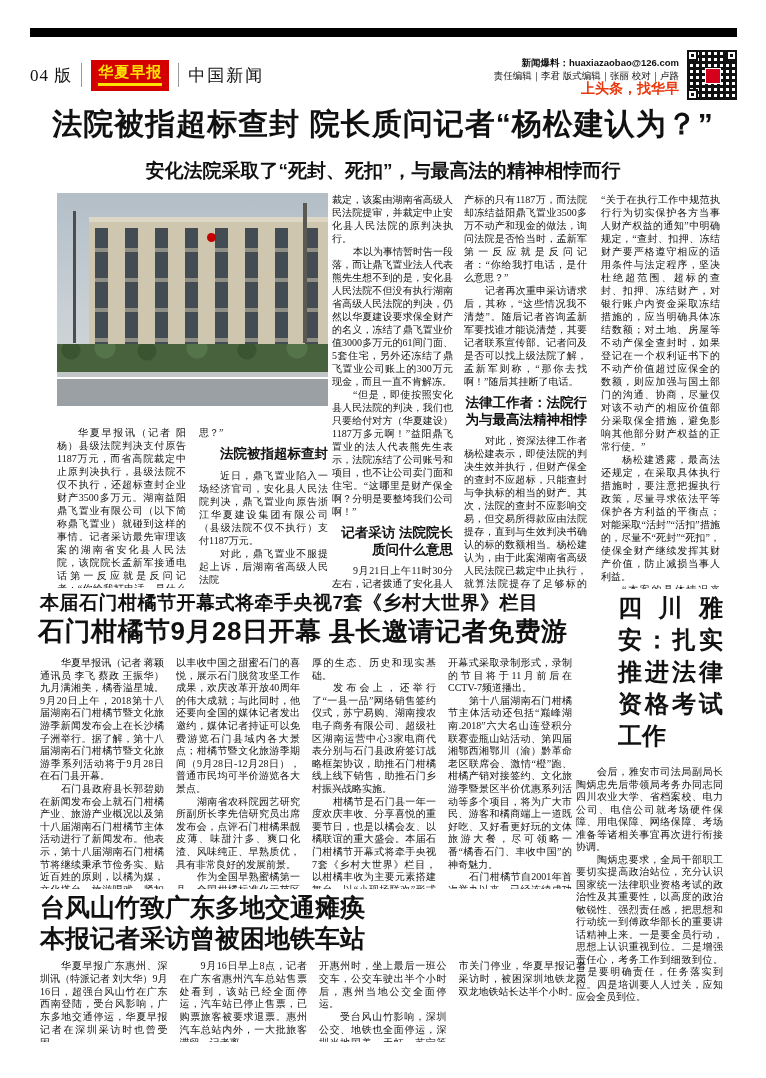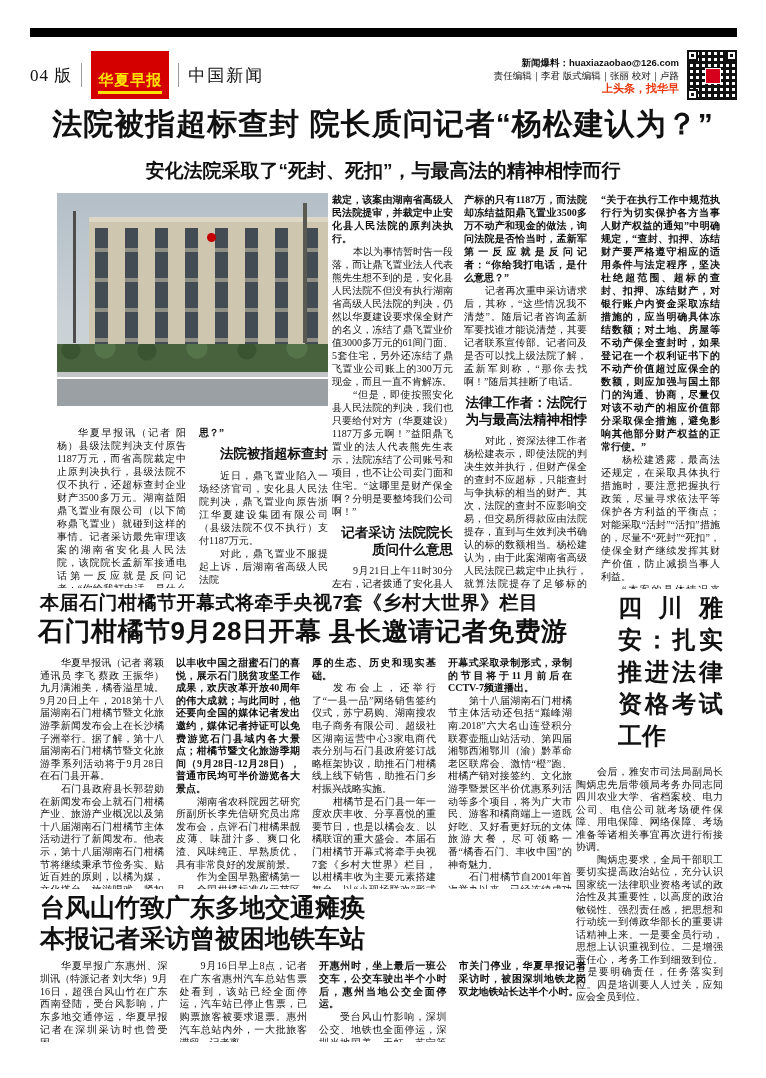--- a/index.html
+++ b/index.html
@@ -3,28 +3,28 @@
 <meta charset="utf-8">
 <style>
   html,body{margin:0;padding:0;background:#e8e8e8;}
   .page{position:relative;width:766px;height:1078px;background:#ffffff;margin:0 auto;overflow:hidden;
         font-family:"Liberation Serif","DejaVu Serif",serif;color:#111;}
   
   .topbar{position:absolute;left:30px;top:28px;width:707px;height:9px;background:#000;}
   .header{position:absolute;left:30px;top:48px;width:707px;height:54px;display:flex;align-items:center;}
   .pageno{font-size:17px;letter-spacing:1px;}
   .vline{width:1px;height:24px;background:#999;margin:0 9px;}
-  .logo{background:#d40000;color:#ffe300;padding:21px 7px 5px;text-align:center;line-height:1;}
+  .logo{background:#d40000;color:#ffe300;padding:4px 7px 5px;text-align:center;line-height:1;}
   .logo-name{font-family:"Liberation Sans",sans-serif;font-weight:bold;font-size:15px;letter-spacing:1px;}
   .logo-sub{height:3px;background:#ffe300;margin-top:3px;}
   .section{font-size:17px;letter-spacing:2px;}
   .header-right{margin-left:auto;text-align:right;font-size:9.5px;line-height:13px;margin-right:8px;
                 font-family:"Liberation Sans",sans-serif;}
   .tipline{font-weight:bold;}
-  .slogan{color:#e8380d;font-size:11px;font-weight:bold;}
+  .slogan{color:#e8380d;font-size:14px;font-weight:bold;}
   .qr{position:relative;width:50px;height:50px;flex:0 0 auto;
       background-image:repeating-linear-gradient(0deg,#111 0 3px,transparent 3px 6px),
                        repeating-linear-gradient(90deg,#111 0 3px,#fff 3px 6px);}
   .qr-f{position:absolute;width:11px;height:11px;border:2px solid #111;background:#fff;box-sizing:border-box;}
   .qr-f::after{content:"";position:absolute;inset:2px;background:#111;}
   .qr-tl{left:0;top:0}.qr-tr{right:0;top:0}.qr-bl{left:0;bottom:0}
   .qr-red{position:absolute;left:18px;top:18px;width:14px;height:14px;background:#d6001c;border:1px solid #fff;}
   
   .headline{position:absolute;left:30px;top:104px;width:706px;text-align:center;
             font-family:"Liberation Sans",sans-serif;font-weight:bold;font-size:30px;letter-spacing:1px;}
@@ -54,21 +54,21 @@
                            radial-gradient(circle at 90px 7px,#3a5330 9px,transparent 10px),
                            radial-gradient(circle at 140px 4px,#55744a 10px,transparent 11px),
                            radial-gradient(circle at 190px 6px,#3a5330 9px,transparent 10px),
                            radial-gradient(circle at 240px 4px,#55744a 10px,transparent 11px);}
   .road{position:absolute;left:0;right:0;bottom:0;height:34px;
         background:linear-gradient(180deg,#c2c6c8 0 5px,#ffffff 5px 7px,#9aa0a3 7px 100%);}
   .pole{position:absolute;left:16px;top:18px;width:3px;height:132px;background:#4d4d4d;}
   .pole2{position:absolute;left:246px;top:10px;width:4px;height:140px;background:#5a5a52;}
   
   .blk-p{margin:0;text-indent:21px;}
-  .blk-cont{margin:0;font-weight:bold;}
+  .blk-cont{margin:0;}
   .blk-h{margin:7px 0 6px;font-family:"Liberation Sans",sans-serif;font-weight:bold;
          font-size:13.5px;line-height:16.5px;text-indent:0;text-align:right;}
   
   .mid-kicker{position:absolute;left:40px;top:590px;width:535px;font-size:19px;font-weight:600;
               font-family:"Liberation Sans",sans-serif;letter-spacing:0.5px;}
   .mid-head{position:absolute;left:38px;top:614px;width:540px;font-family:"Liberation Sans",sans-serif;
             font-weight:bold;font-size:26px;letter-spacing:0.5px;}
   .mid-body{position:absolute;left:40px;top:657px;width:532px;height:232px;display:flex;}
   .mid-col{flex:1;font-size:10px;line-height:12.6px;text-align:justify;overflow:hidden;}
   .mid-col + .mid-col{margin-left:12px;}

